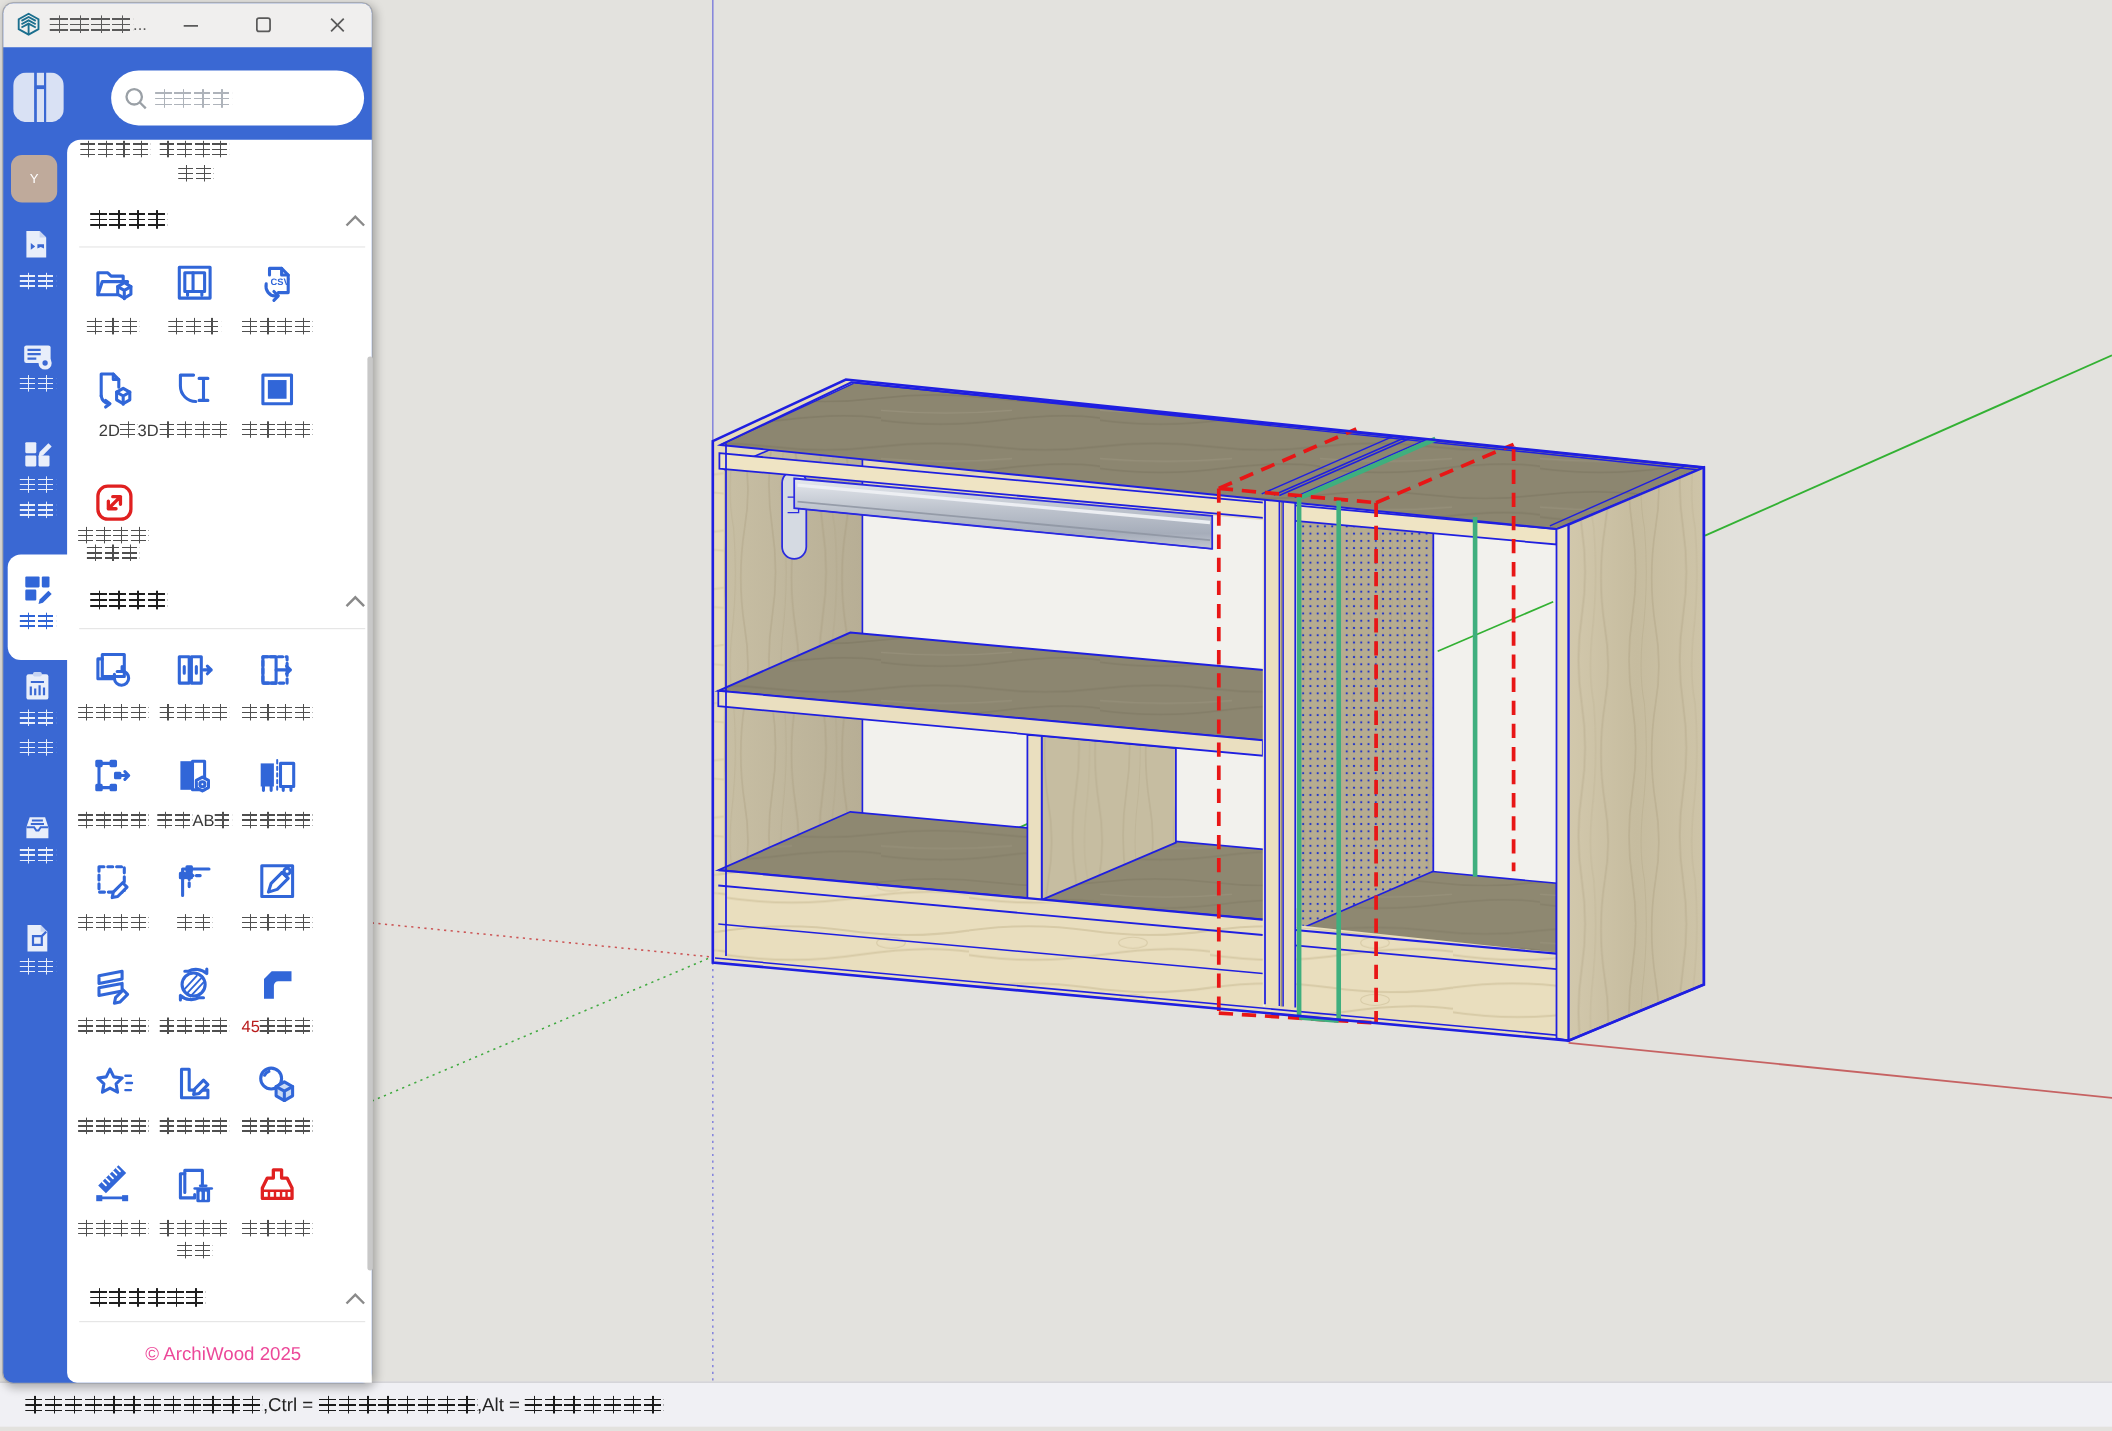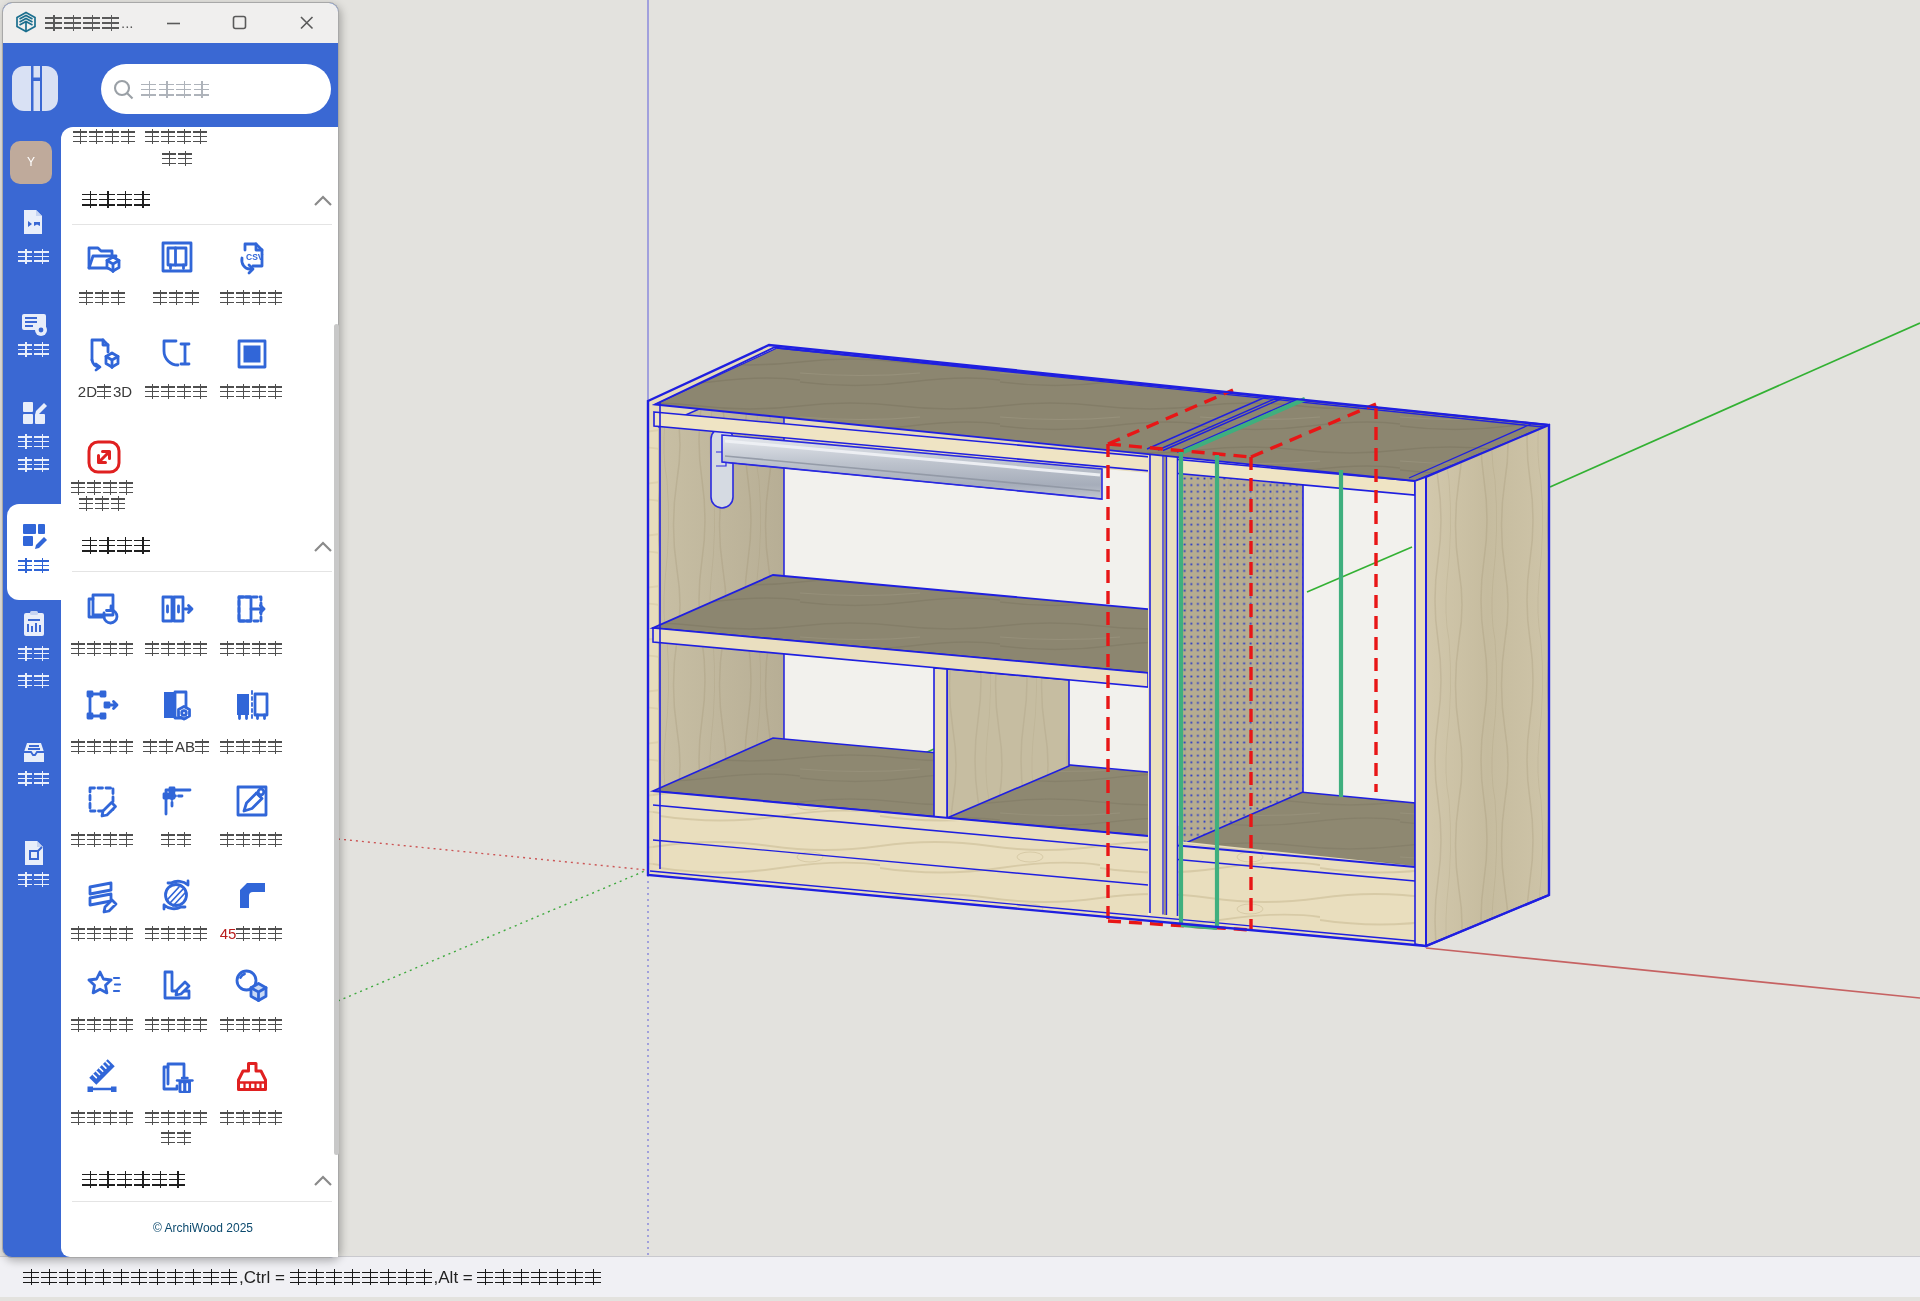--- a/index.html
+++ b/index.html
@@ -319,21 +319,21 @@
         </g>
       </svg>
       <svg class="abs" style="left:171px;top:207px" width="40" height="40" viewBox="0 0 40 40">
         <g class="ic">
           <rect x="7" y="7" width="26" height="26"></rect>
           <rect x="11.5" y="11.5" width="17" height="17" fill="#3166D8" stroke="none"></rect>
         </g>
       </svg>
       <div class="lb" style="left:76px;top:256px;width:80px"><span class="zh" style="width:64px"></span></div>
       <div class="lb" style="left:151px;top:256px;width:80px"><span class="zh" style="width:64px"></span></div>
-<div class="lb" style="left:4px;top:256px;width:80px"><span style="font-size:15px;color:#3a3a3a">2D</span><span class="zh" style="width:16px"></span><span style="font-size:15px;color:#3a3a3a">3D</span></div>
+<div class="lb" style="left:16px;top:256px;width:80px"><span style="font-size:15px;color:#3a3a3a">2D</span><span class="zh" style="width:16px"></span><span style="font-size:15px;color:#3a3a3a">3D</span></div>
 <svg class="abs" style="left:23px;top:310px" width="40" height="40" viewBox="0 0 40 40">
         <g class="icr">
           <rect x="5" y="5" width="30" height="30" rx="9"></rect>
           <path d="M14.5 25.5 L25.5 14.5 M25.5 14.5 h-7 M25.5 14.5 v7 M14.5 25.5 h7 M14.5 25.5 v-7"></path>
         </g>
       </svg>
 <div class="lb" style="left:2px;top:352px;width:80px"><span class="zh" style="width:64px"></span></div>
 <div class="lb" style="left:2px;top:368px;width:80px"><span class="zh" style="width:48px"></span></div>
 <div class="abs" style="left:21px;top:410px"><span class="zhb" style="width:70px"></span></div>
       <svg class="abs" style="left:252px;top:413px" width="20" height="14" viewBox="0 0 20 14">
@@ -498,15 +498,15 @@
       </svg>
       <div class="lb" style="left:2px;top:982px;width:80px"><span class="zh" style="width:64px"></span></div>
       <div class="lb" style="left:76px;top:982px;width:80px"><span class="zh" style="width:64px"></span></div>
       <div class="lb" style="left:151px;top:982px;width:80px"><span class="zh" style="width:64px"></span></div>
 <div class="lb" style="left:76px;top:1002px;width:80px"><span class="zh" style="width:32px"></span></div>
 <div class="abs" style="left:21px;top:1044px"><span class="zhb" style="width:105px"></span></div>
       <svg class="abs" style="left:252px;top:1047px" width="20" height="14" viewBox="0 0 20 14">
         <path class="chev" d="M2 11 L10 3 L18 11"></path>
       </svg>
       <div class="dvd" style="left:11px;top:1074px;width:260px"></div>
-<div class="lb" style="left:0px;top:1094px;width:284px;font-size:12px;color:#0c4a6e">© ArchiWood 2025</div>
+<div class="lb" style="left:0px;top:1094px;width:284px;font-size:17px;color:#ec4899">© ArchiWood 2025</div>
 <div class="abs" style="left:273px;top:197px;width:5px;height:831px;background:#C8C8C8;border-radius:2.5px"></div>
 </div>
 </div>
 </body></html>

